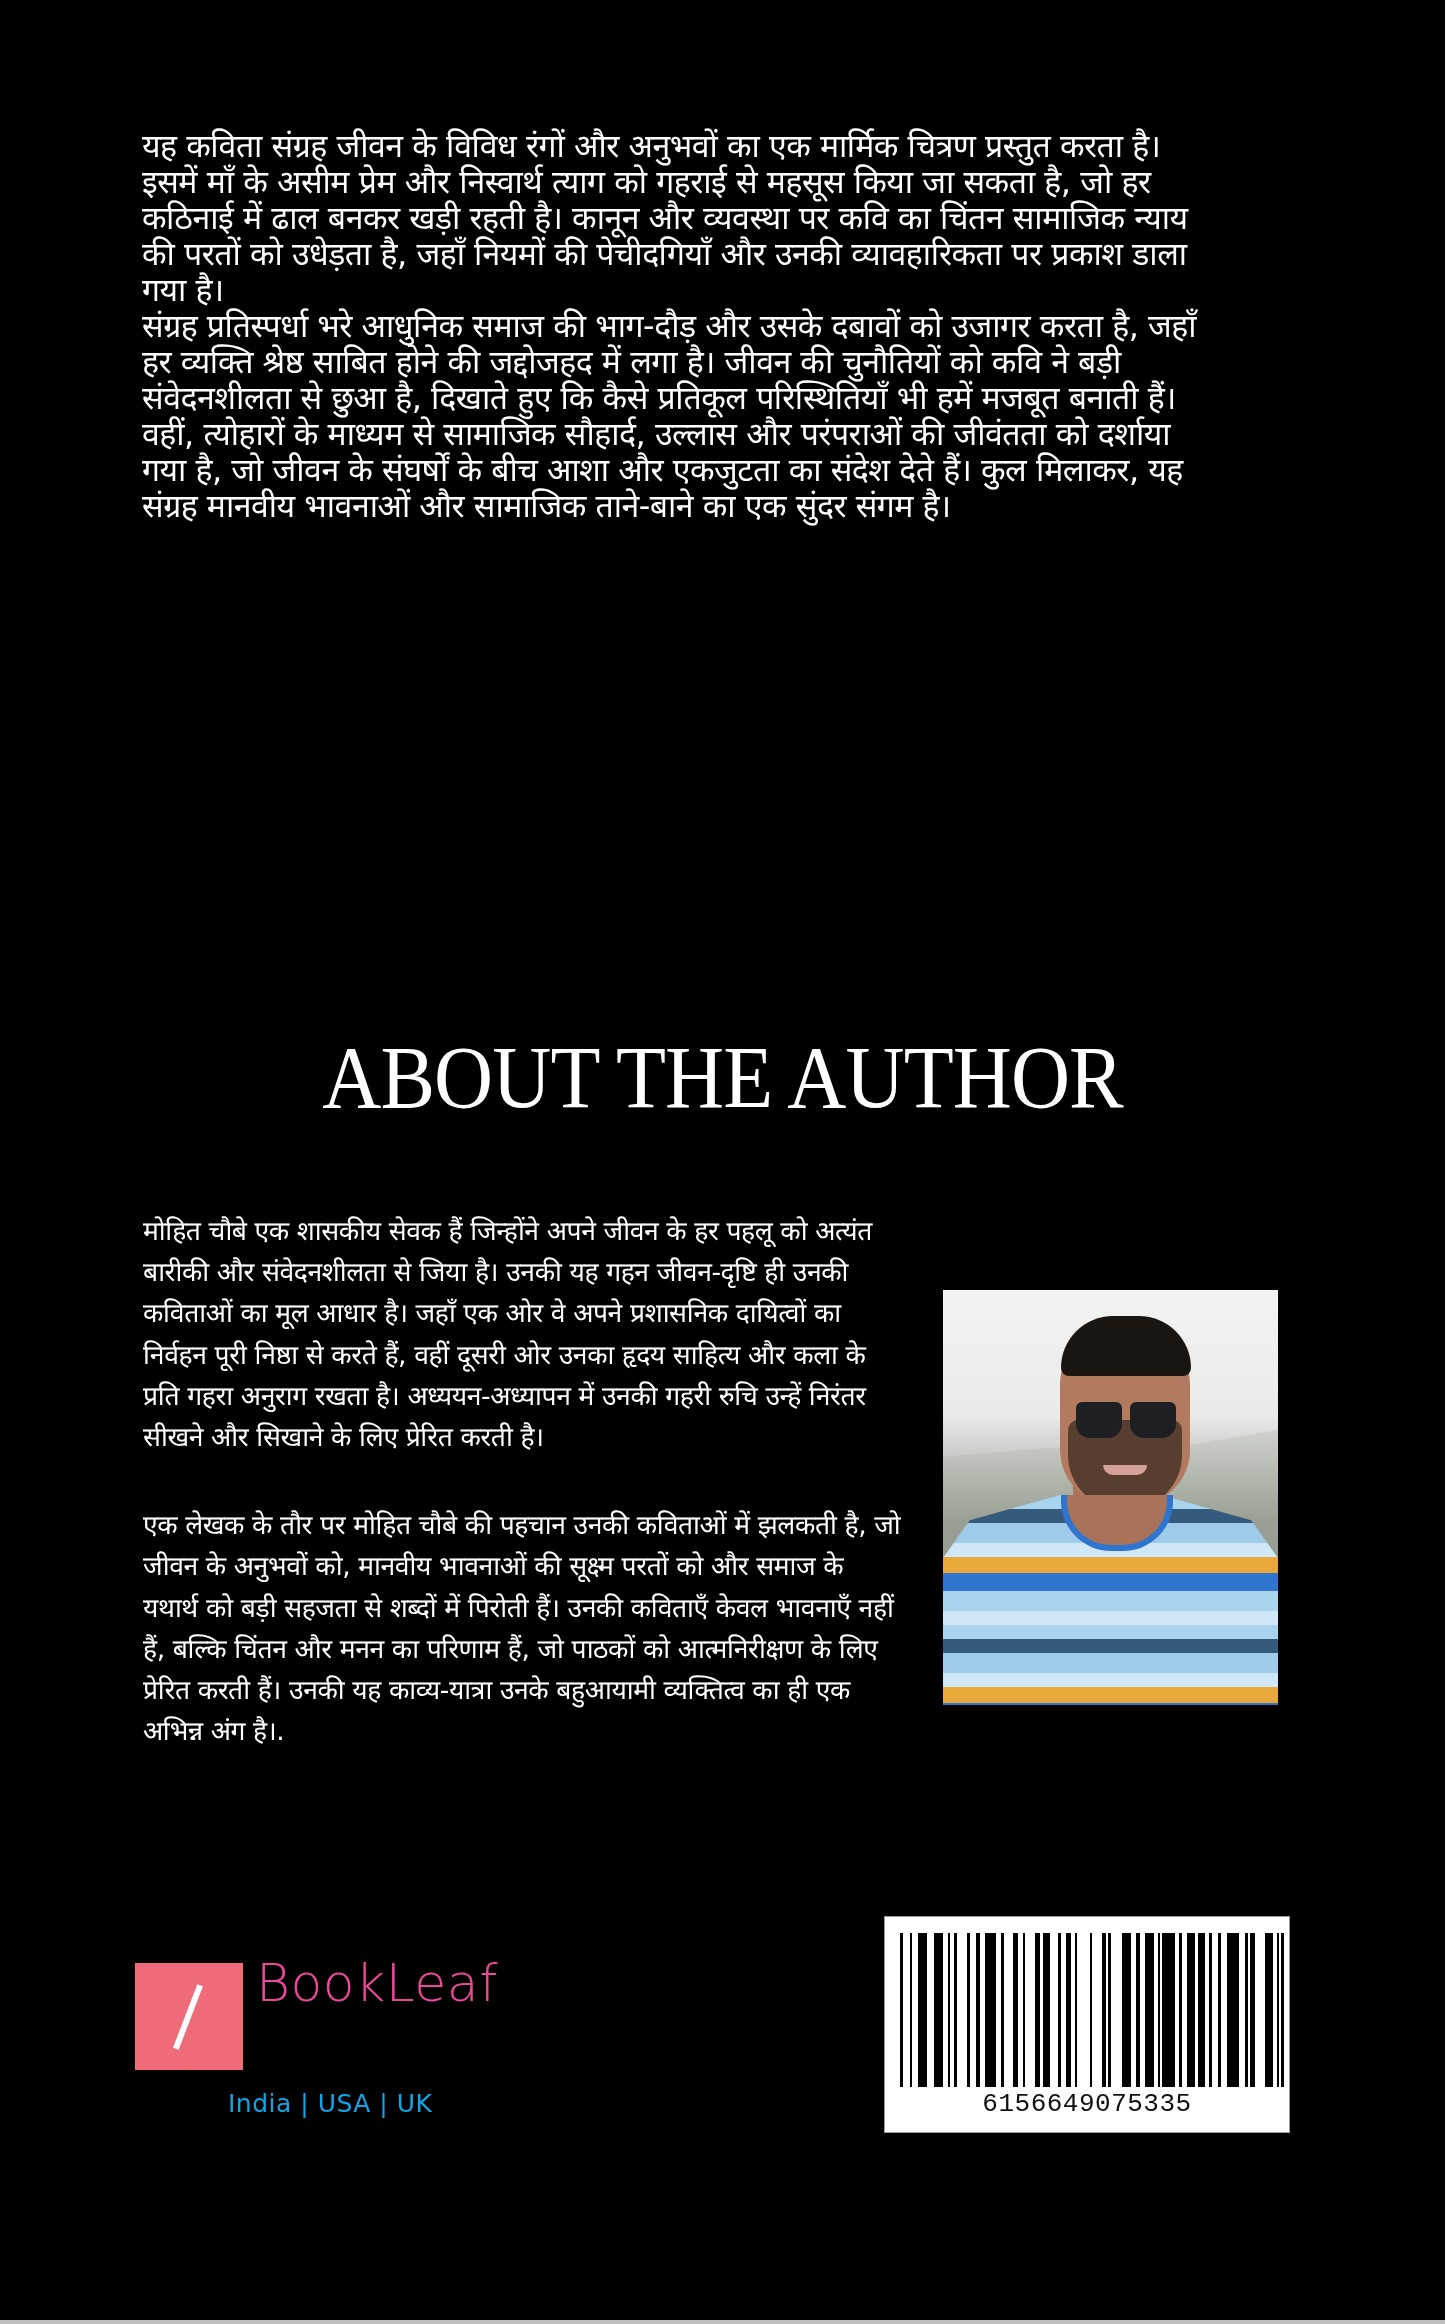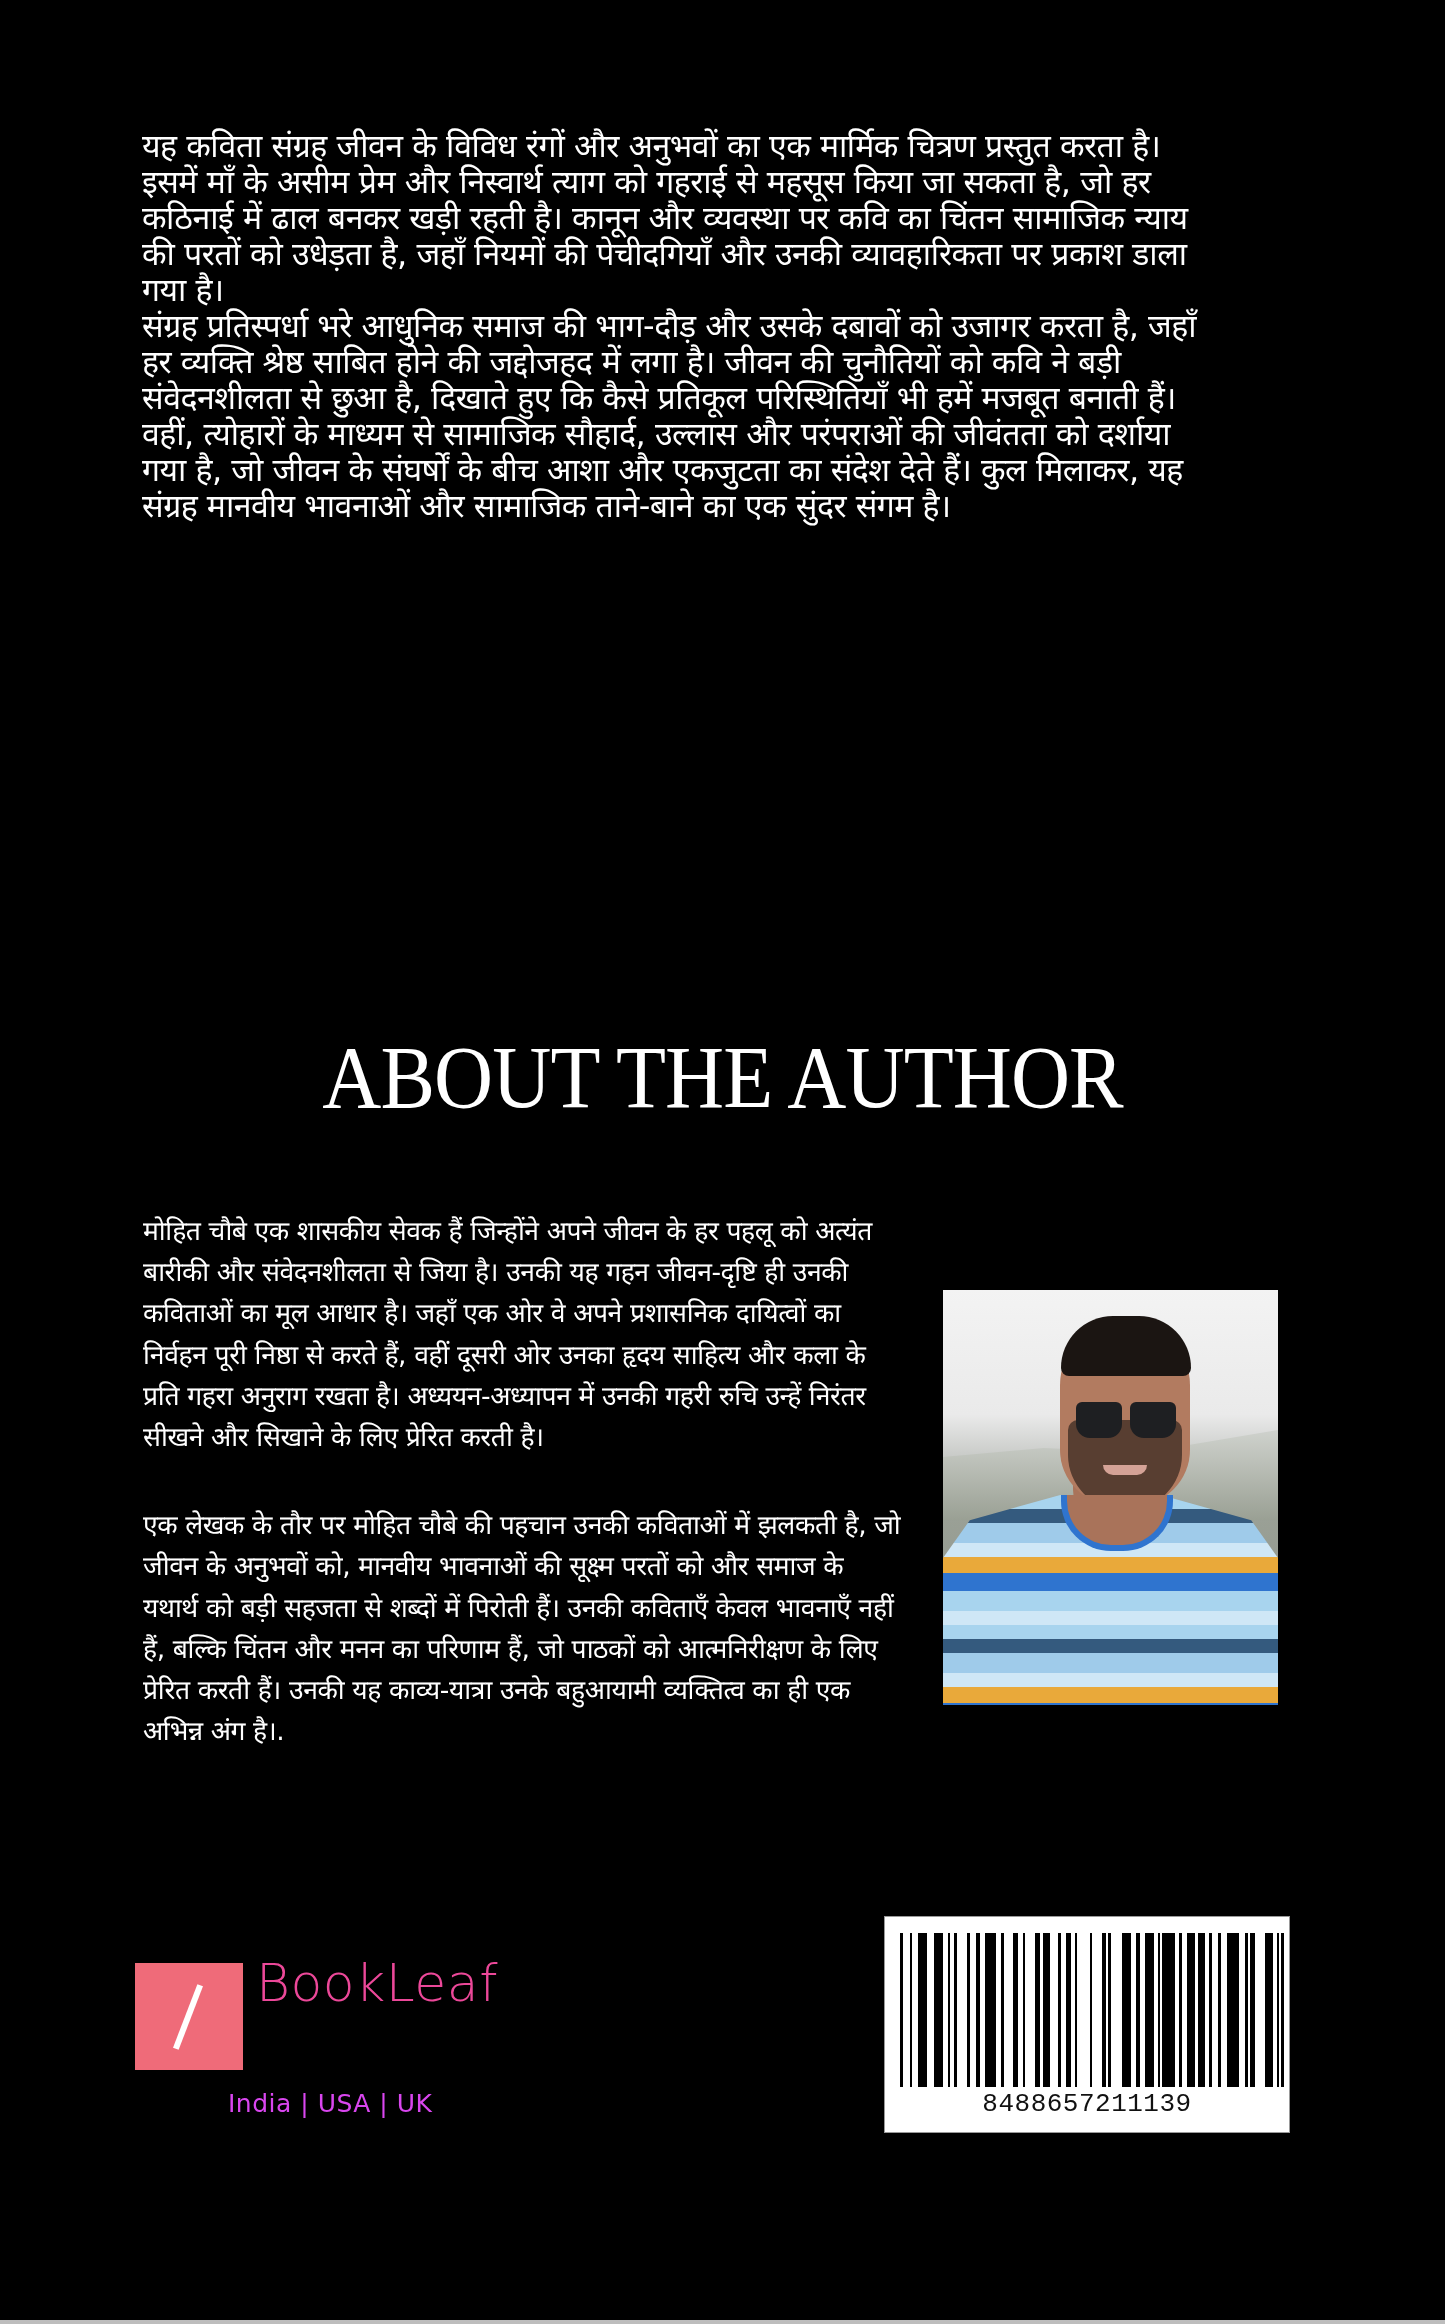--- a/index.html
+++ b/index.html
@@ -120,21 +120,21 @@
     font-weight: 200;
     font-size: 52px;
     line-height: 56px;
     letter-spacing: 0.5px;
     color: #ec4899;
   }
   .logo-name span { display: block; }
   .logo-regions {
     position: absolute; left: 93px; top: 126px;
     font-size: 25px;
-    color: #d946ef;
+    color: #0ea5e9;
     letter-spacing: 0.5px;
   }
   .barcode {
     position: absolute; left: 884px; top: 1916px;
     width: 406px; height: 217px;
     background: #ffffff;
     border: 1px solid #999;
     box-sizing: border-box;
   }
   .barcode .bars {
@@ -227,16 +227,16 @@
       <div style="left: 298px; width: 7px;"></div>
       <div style="left: 309px; width: 3px;"></div>
       <div style="left: 318px; width: 3px;"></div>
       <div style="left: 327px; width: 12px;"></div>
       <div style="left: 345px; width: 3px;"></div>
       <div style="left: 350px; width: 5px;"></div>
       <div style="left: 365px; width: 8px;"></div>
       <div style="left: 377px; width: 2px;"></div>
       <div style="left: 381px; width: 3px;"></div>
     </div>
-  <div class="digits">8488657211139</div>
+  <div class="digits">6156649075335</div>
 </div>
 
 <div class="bottom-strip"></div>
 
 </body></html>

